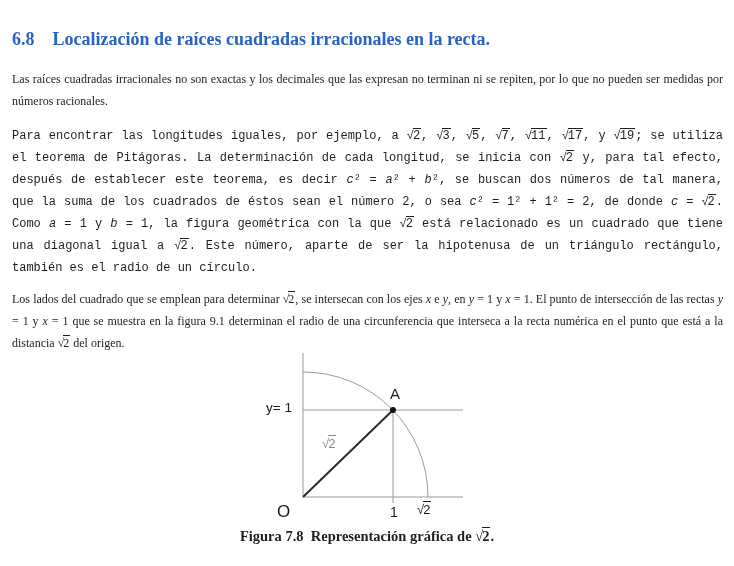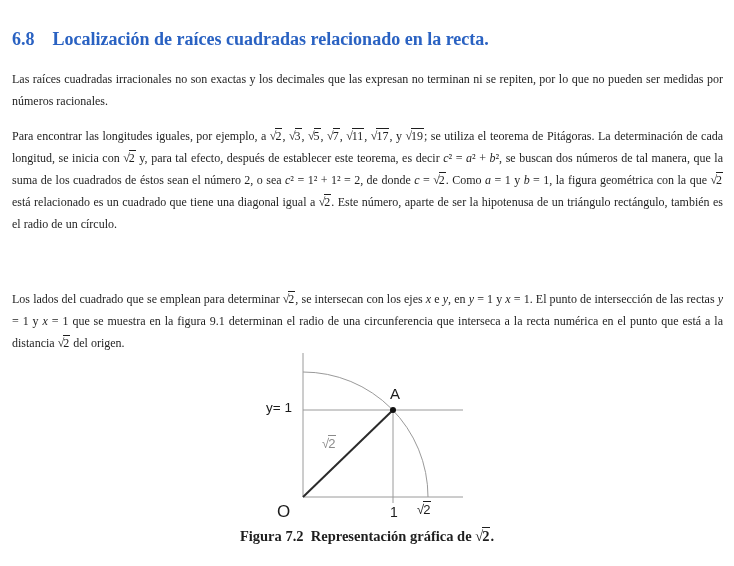--- a/index.html
+++ b/index.html
@@ -17,21 +17,21 @@
     color: #2a62c2;
   }
   .heading .hnum { display: inline-block; margin-right: 18px; }
 
   .para {
     position: absolute; left: 12px; width: 711px;
     font-size: 12px; line-height: 22px;
     text-align: justify; color: #1e1e1e;
   }
   .para-1 { top: 56px; }
-  .para-2 { top: 113px; }
+  .para-2 { top: 113px; font-family: Liberation Mono, monospace; }
   .para-3 { top: 276px; }
 
   .it { font-style: italic; }
 
   .sqrt { white-space: nowrap; }
   .rsign { margin-right: -1px; }
   .rad { border-top: 1px solid currentColor; padding: 0 1px 0 0; }
 
   .figure-svg { position: absolute; left: 255px; top: 348px; }
 
@@ -53,21 +53,21 @@
     text-align: center; font-weight: bold; font-size: 14.5px;
     white-space: pre-wrap; color: #1e1e1e;
   }
 </style>
 </head>
 <body>
 
 <div class="page">
 
   <h2 class="heading">
-    <span class="hnum">6.8</span><span>Localización de raíces cuadradas relacionado en la recta.</span>
+    <span class="hnum">6.8</span><span>Localización de raíces cuadradas irracionales en la recta.</span>
   </h2>
 
   <p class="para para-1"><span>Las raíces cuadradas irracionales no son exactas y los decimales que las expresan no terminan ni se repiten, por lo que no pueden ser medidas por números racionales.</span></p>
   <p class="para para-2"><span>Para encontrar las longitudes iguales, por ejemplo, a </span><span class="sqrt"><span class="rsign">√</span><span class="rad">2</span></span><span>, </span><span class="sqrt"><span class="rsign">√</span><span class="rad">3</span></span><span>, </span><span class="sqrt"><span class="rsign">√</span><span class="rad">5</span></span><span>, </span><span class="sqrt"><span class="rsign">√</span><span class="rad">7</span></span><span>, </span><span class="sqrt"><span class="rsign">√</span><span class="rad">11</span></span><span>, </span><span class="sqrt"><span class="rsign">√</span><span class="rad">17</span></span><span>, y </span><span class="sqrt"><span class="rsign">√</span><span class="rad">19</span></span><span>; se utiliza el teorema de Pitágoras. La determinación de cada longitud, se inicia con </span><span class="sqrt"><span class="rsign">√</span><span class="rad">2</span></span><span> y, para tal efecto, después de establecer este teorema, es decir </span><span class="it">c</span><span>² = </span><span class="it">a</span><span>² + </span><span class="it">b</span><span>², se buscan dos números de tal manera, que la suma de los cuadrados de éstos sean el número 2, o sea </span><span class="it">c</span><span>² = 1² + 1² = 2, de donde </span><span class="it">c</span><span> = </span><span class="sqrt"><span class="rsign">√</span><span class="rad">2</span></span><span>. Como </span><span class="it">a</span><span> = 1 y </span><span class="it">b</span><span> = 1, la figura geométrica con la que </span><span class="sqrt"><span class="rsign">√</span><span class="rad">2</span></span><span> está relacionado es un cuadrado que tiene una diagonal igual a </span><span class="sqrt"><span class="rsign">√</span><span class="rad">2</span></span><span>. Este número, aparte de ser la hipotenusa de un triángulo rectángulo, también es el radio de un círculo.</span></p>
   <p class="para para-3"><span>Los lados del cuadrado que se emplean para determinar </span><span class="sqrt"><span class="rsign">√</span><span class="rad">2</span></span><span>, se intersecan con los ejes </span><span class="it">x</span><span> e </span><span class="it">y</span><span>, en </span><span class="it">y</span><span> = 1 y </span><span class="it">x</span><span> = 1. El punto de intersección de las rectas </span><span class="it">y</span><span> = 1 y </span><span class="it">x</span><span> = 1 que se muestra en la figura 9.1 determinan el radio de una circunferencia que interseca a la recta numérica en el punto que está a la distancia </span><span class="sqrt"><span class="rsign">√</span><span class="rad">2</span></span><span> del origen.</span></p>
 
   <svg class="figure-svg" width="215" height="162" viewBox="0 0 215 162">
     <line x1="48" y1="5" x2="48" y2="149" stroke="#9a9a9a" stroke-width="1"></line>
     <line x1="48" y1="149" x2="208" y2="149" stroke="#9a9a9a" stroke-width="1"></line>
     <line x1="48" y1="62" x2="208" y2="62" stroke="#9a9a9a" stroke-width="1"></line>
@@ -77,15 +77,15 @@
     <circle cx="138" cy="62" r="3" fill="#111111"></circle>
   </svg>
 
   <span class="fig-label lbl-y1"><span>y= 1</span></span>
   <span class="fig-label lbl-a"><span>A</span></span>
   <span class="fig-label lbl-sqrt2-diag"><span class="sqrt"><span class="rsign">√</span><span class="rad">2</span></span></span>
   <span class="fig-label lbl-o"><span>O</span></span>
   <span class="fig-label lbl-1"><span>1</span></span>
   <span class="fig-label lbl-sqrt2-axis"><span class="sqrt"><span class="rsign">√</span><span class="rad">2</span></span></span>
 
-  <div class="caption"><span>Figura 7.2  Representación gráfica de </span><span class="sqrt"><span class="rsign">√</span><span class="rad">2</span></span><span>.</span></div>
+  <div class="caption"><span>Figura 7.8  Representación gráfica de </span><span class="sqrt"><span class="rsign">√</span><span class="rad">2</span></span><span>.</span></div>
 
 </div>
 
 </body></html>

